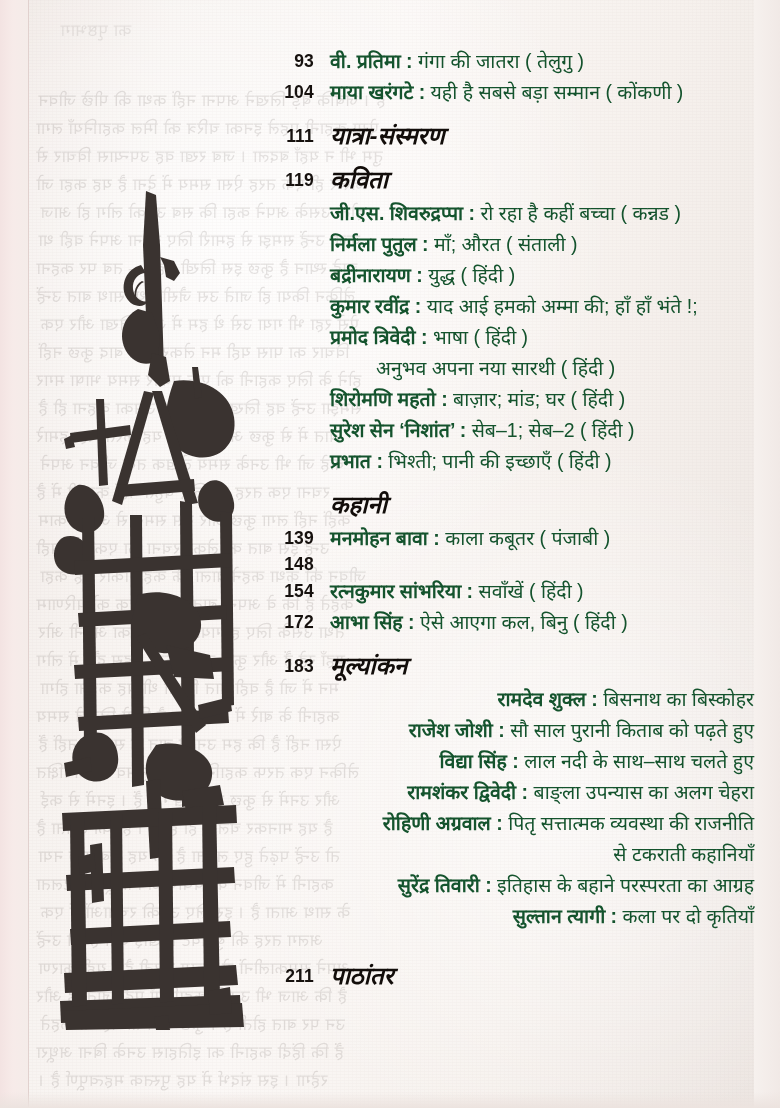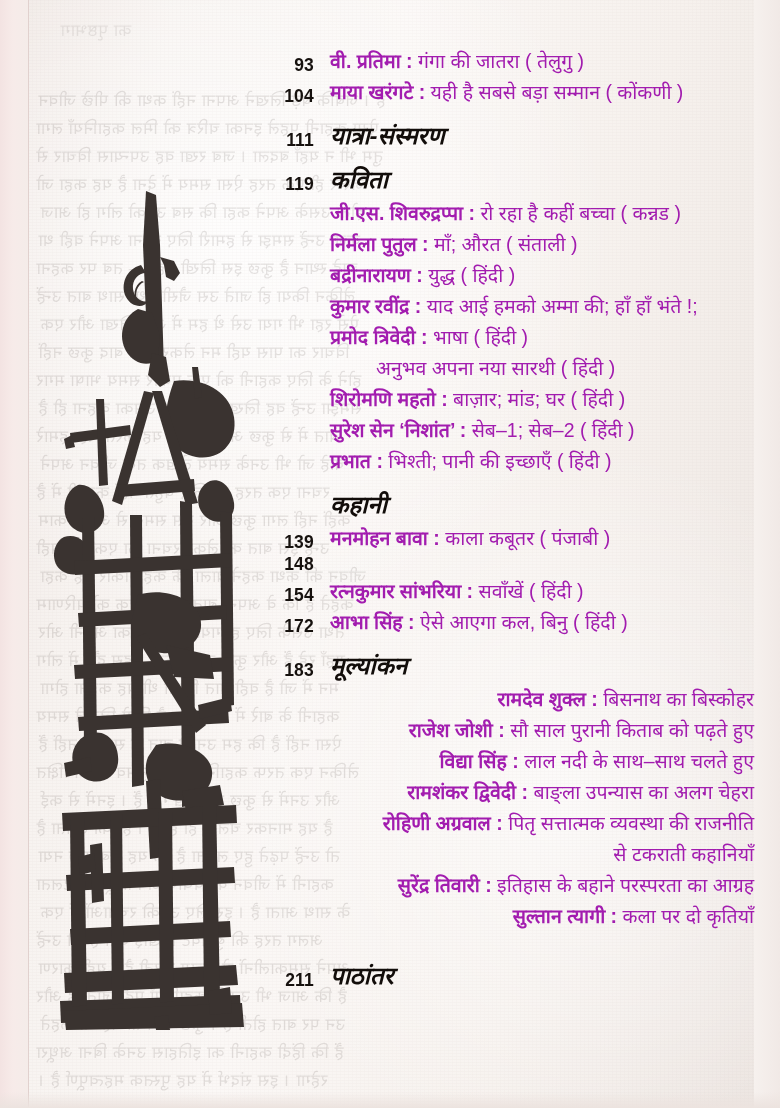--- a/index.html
+++ b/index.html
@@ -90,39 +90,39 @@
 
   
   .toc {
     position: absolute;
     left: 262px;
     top: 46px;
     width: 492px;
   }
   .row {
     display: flex;
-    align-items: flex-end;
+    align-items: center;
     margin-bottom: 1px;
   }
   .pageno {
     flex: 0 0 52px;
     text-align: right;
     padding-right: 16px;
     font-family: "Liberation Sans", "DejaVu Sans", sans-serif;
     font-size: 17.5px;
     font-weight: 700;
     color: #16110e;
     letter-spacing: .2px;
   }
   .entry {
     flex: 1 1 auto;
     font-family: "Liberation Sans", "DejaVu Sans", sans-serif;
     font-size: 19.5px;
     line-height: 30px;
-    color: #a21caf;
+    color: #14532d;
     white-space: nowrap;
   }
   .entry b, .nm {
     font-weight: 700;
   }
   .ttl { font-weight: 400; }
 
   .section-head {
     font-family: "Liberation Sans", "DejaVu Sans", sans-serif;
     font-size: 24px;

